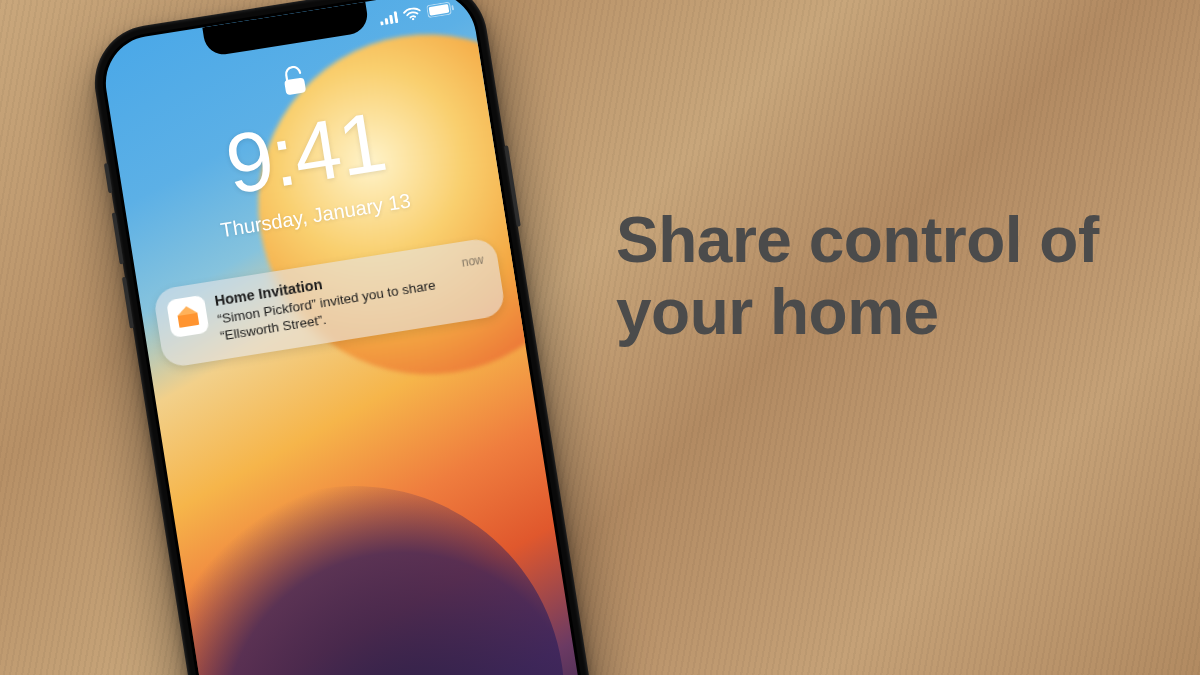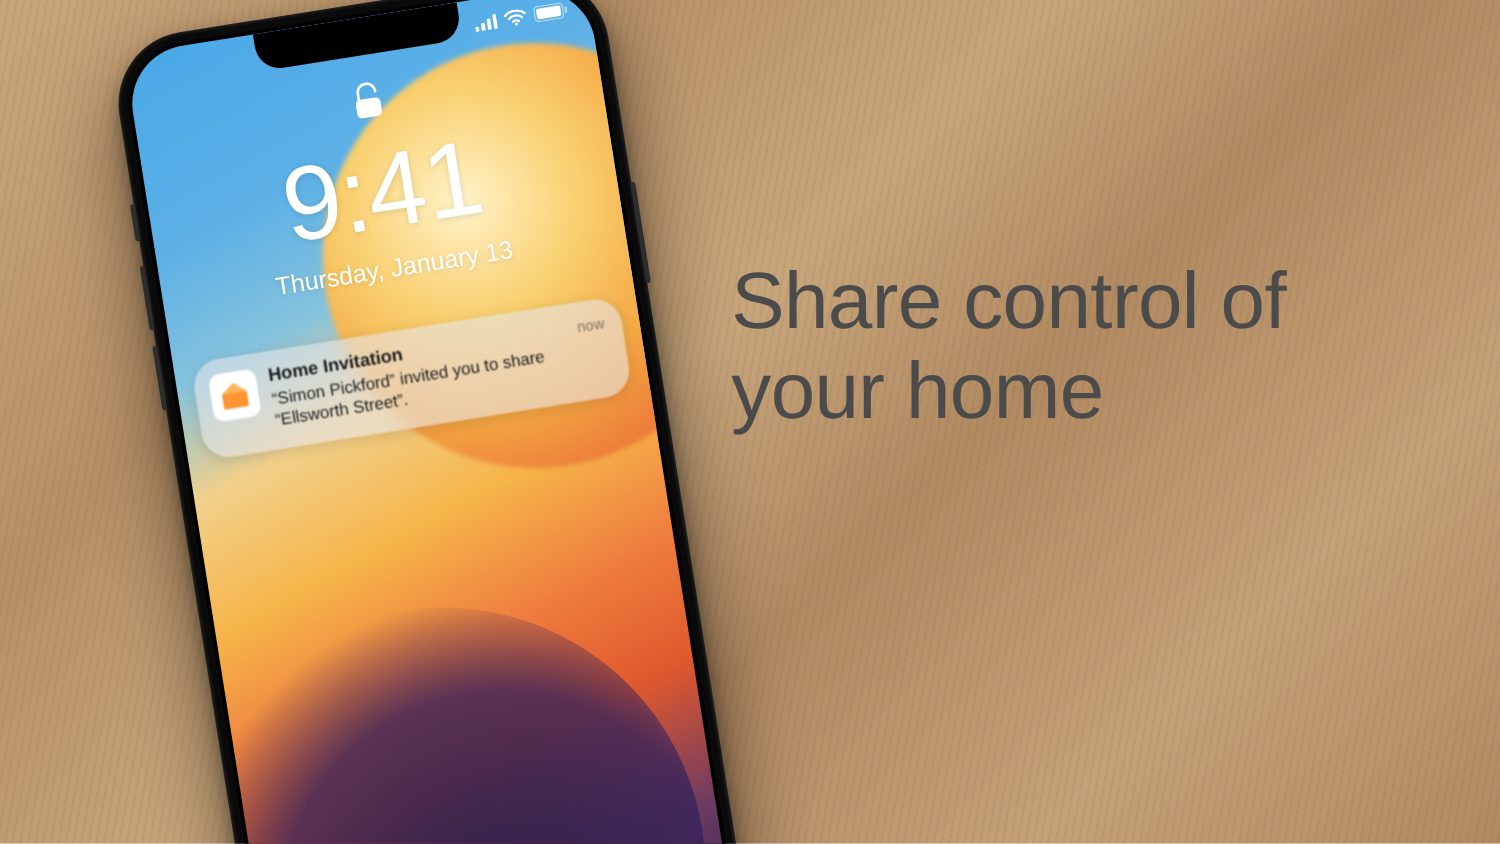--- a/index.html
+++ b/index.html
@@ -1,20 +1,20 @@
 <!DOCTYPE html>
 <html><head>
 <meta charset="utf-8">
 <style>
 html,body{margin:0;padding:0;width:1200px;height:675px;overflow:hidden;font-family:-apple-system,'Helvetica Neue',Helvetica,Arial,sans-serif;}
 .scene{position:relative;width:1200px;height:675px;background:
     repeating-linear-gradient(100deg, rgba(0,0,0,0.04) 0 2px, rgba(0,0,0,0) 2px 6px),
     linear-gradient(135deg,#c9a77c 0%, #b79066 25%, #c8a67b 45%, #b28a62 60%, #c5a177 80%, #b18a61 100%);
 }
-.headline{position:absolute;left:585px;top:205px;width:560px;color:#4b4b4b;font-weight:400;font-size:64px;line-height:1.12;letter-spacing:-0.5px;}
+.headline{position:absolute;left:616px;top:205px;width:560px;color:#4b4b4b;font-weight:700;font-size:64px;line-height:1.12;letter-spacing:-0.5px;}
 .phone-wrap{position:absolute;left:-50px;top:-60px;width:560px;height:1000px;transform:rotate(-9deg);transform-origin:top left;}
 .phone{position:absolute;left:120px;top:115px;width:380px;height:780px;border-radius:58px;background:#0a0a0a;padding:8px;box-shadow:0 30px 60px rgba(0,0,0,0.5),0 6px 14px rgba(0,0,0,0.35), inset 0 0 4px rgba(255,255,255,0.2);} 
 .phone-inner{position:relative;width:100%;height:100%;border-radius:50px;background:#000;padding:3px;box-sizing:border-box;}
 .screen{position:relative;width:100%;height:100%;border-radius:47px;overflow:hidden;background:linear-gradient(160deg,#4aa8e8 0%, #5cb0e6 18%, #86c3dd 30%, #f2d08a 40%, #f6b54a 52%, #ef7d3e 64%, #e0582d 75%, #6b3a63 88%, #2c2347 100%);}
 .blob1{position:absolute;width:340px;height:340px;border-radius:50%;background:radial-gradient(circle at 35% 35%, #fff3c9 0%, #f9cf6e 30%, #f4a843 55%, #ec7637 78%, rgba(236,118,55,0) 80%);top:40px;left:130px;filter:blur(2px);} 
 .blob2{position:absolute;width:420px;height:420px;border-radius:50%;background:radial-gradient(circle at 60% 60%, rgba(40,30,70,0.95) 0%, rgba(55,35,90,0.8) 50%, rgba(55,35,90,0) 72%);bottom:-120px;left:-60px;}
 .notch{position:absolute;top:0;left:50%;transform:translateX(-50%);width:165px;height:30px;background:#000;border-bottom-left-radius:20px;border-bottom-right-radius:20px;z-index:5;}
 .status{position:absolute;top:13px;right:18px;display:flex;align-items:center;gap:6px;z-index:4;color:#fff;}
 .cell svg,.wifi svg,.batt svg{display:block;}
 .lock{position:absolute;top:52px;left:50%;transform:translateX(-50%);z-index:4;}

